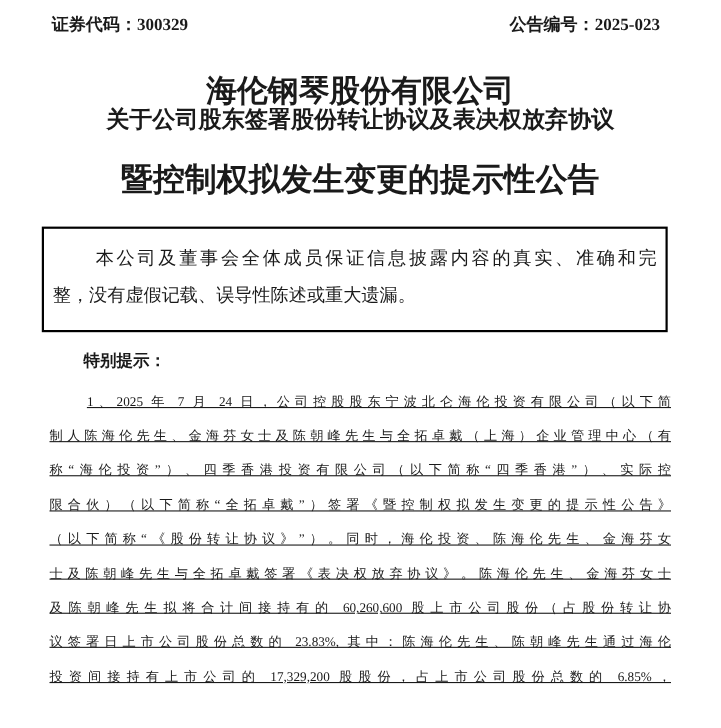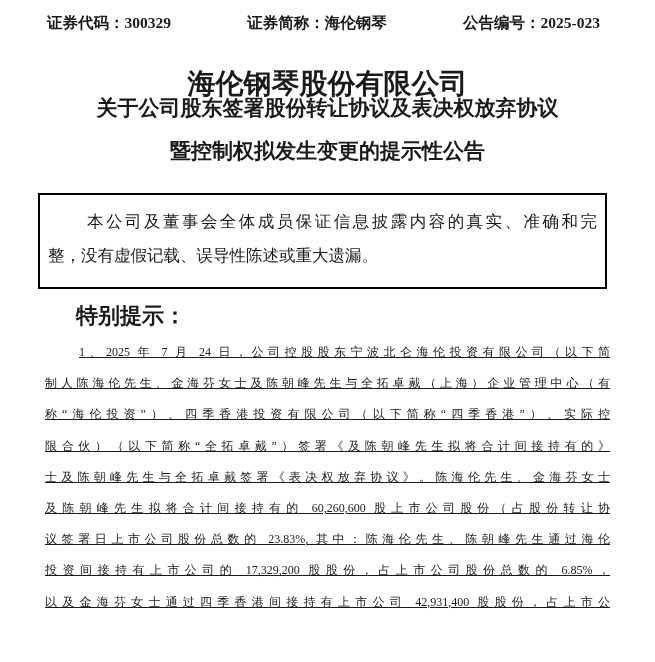--- a/index.html
+++ b/index.html
@@ -23,81 +23,80 @@
   
   .title-company {
     margin-top: 39px; text-align: center;
     font-size: 28px; font-weight: 700; line-height: 24px;
   }
   .title-sub1 {
     text-align: center;
     font-size: 21px; font-weight: 700; line-height: 24px;
   }
   .title-sub2 {
-    margin-top: 19px; text-align: center;
-    font-size: 21px; font-weight: 700; line-height: 24px;
+    margin-top: 32px; text-align: center;
+    font-size: 29px; font-weight: 700; line-height: 24px;
   }
 
   
   .disclaimer-box {
     margin: 30px 48px 15px 38px;
     border: 2px solid #000000;
     padding: 10px 8px 14px 8px;
     font-size: 16.5px; line-height: 34px;
   }
   .disclaimer-line1 {
     text-indent: 39px;
     text-align: justify; text-align-last: justify;
   }
   .disclaimer-line2 { text-align: left; }
 
   
   .body-text { margin: 0 45px; }
   .special-heading {
     margin-top: 0;
-    font-size: 22px; font-weight: 700; line-height: 24px;
+    font-size: 15px; font-weight: 700; line-height: 24px;
     text-indent: 31px;
   }
   .para { margin-top: 9px; font-size: 12px; text-decoration: underline; }
   .p-line {
     line-height: 31.2px;
     text-align: justify; text-align-last: justify;
     white-space: nowrap0; 
   }
   .p-line.first { text-indent: 34px; }
 </style>
 </head>
 <body>
 
 <div class="doc">
 
   <div class="meta-row">
     <span>证券代码：300329</span>
-    <span>证券简称：海伦钢琴</span>
     <span>公告编号：2025-023</span>
   </div>
 
   <div class="title-company">海伦钢琴股份有限公司</div>
   <div class="title-sub1">关于公司股东签署股份转让协议及表决权放弃协议</div>
   <div class="title-sub2">暨控制权拟发生变更的提示性公告</div>
 
   <div class="disclaimer-box">
     <div class="disclaimer-line1">本公司及董事会全体成员保证信息披露内容的真实、准确和完</div>
     <div class="disclaimer-line2">整，没有虚假记载、误导性陈述或重大遗漏。</div>
   </div>
 
   <div class="body-text">
     <div class="special-heading">特别提示：</div>
 
     <div class="para">
       <div class="p-line first">1、2025 年 7 月 24 日，公司控股股东宁波北仑海伦投资有限公司（以下简</div>
       <div class="p-line">制人陈海伦先生、金海芬女士及陈朝峰先生与全拓卓戴（上海）企业管理中心（有</div>
       <div class="p-line">称“海伦投资”）、四季香港投资有限公司（以下简称“四季香港”）、实际控</div>
-      <div class="p-line">限合伙）（以下简称“全拓卓戴”）签署《及陈朝峰先生拟将合计间接持有的》</div>
+      <div class="p-line">限合伙）（以下简称“全拓卓戴”）签署《暨控制权拟发生变更的提示性公告》</div>
+      <div class="p-line">（以下简称“《股份转让协议》”）。同时，海伦投资、陈海伦先生、金海芬女</div>
       <div class="p-line">士及陈朝峰先生与全拓卓戴签署《表决权放弃协议》。陈海伦先生、金海芬女士</div>
       <div class="p-line">及陈朝峰先生拟将合计间接持有的 60,260,600 股上市公司股份（占股份转让协</div>
       <div class="p-line">议签署日上市公司股份总数的 23.83%, 其中：陈海伦先生、陈朝峰先生通过海伦</div>
       <div class="p-line">投资间接持有上市公司的 17,329,200 股股份，占上市公司股份总数的 6.85%，</div>
-      <div class="p-line">以及金海芬女士通过四季香港间接持有上市公司 42,931,400 股股份，占上市公</div>
     </div>
   </div>
 
 </div>
 
 </body></html>

